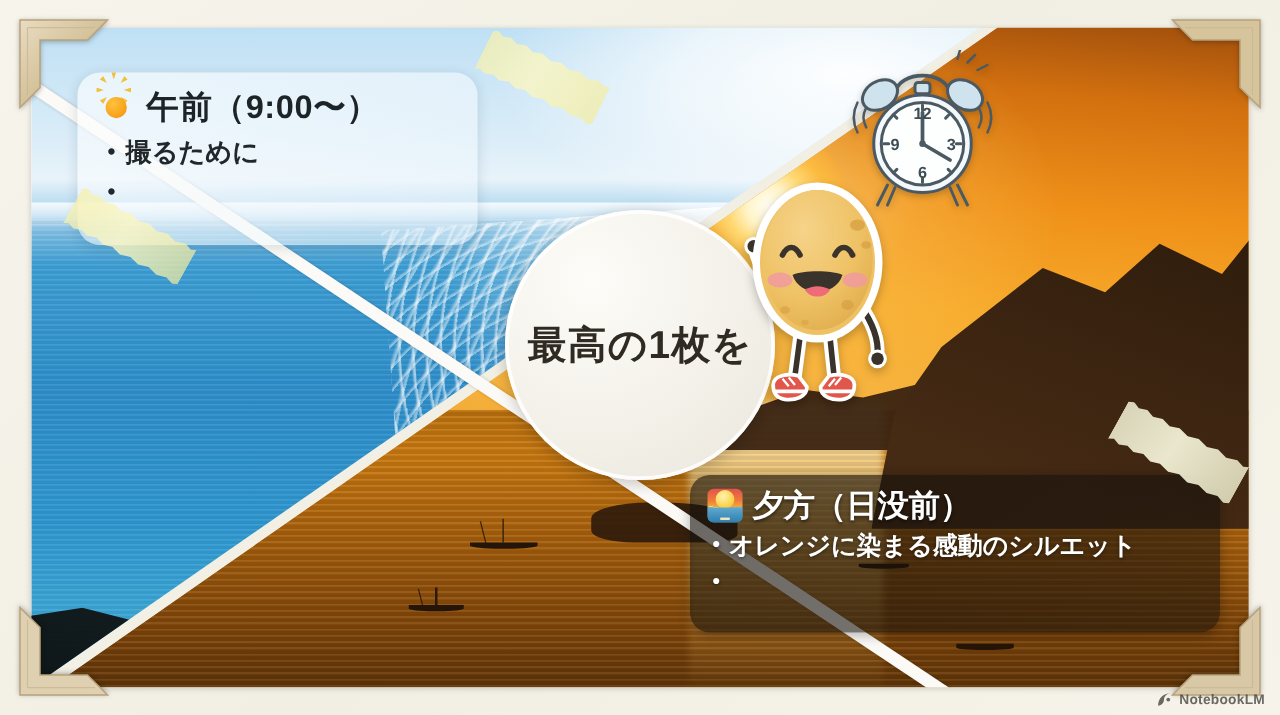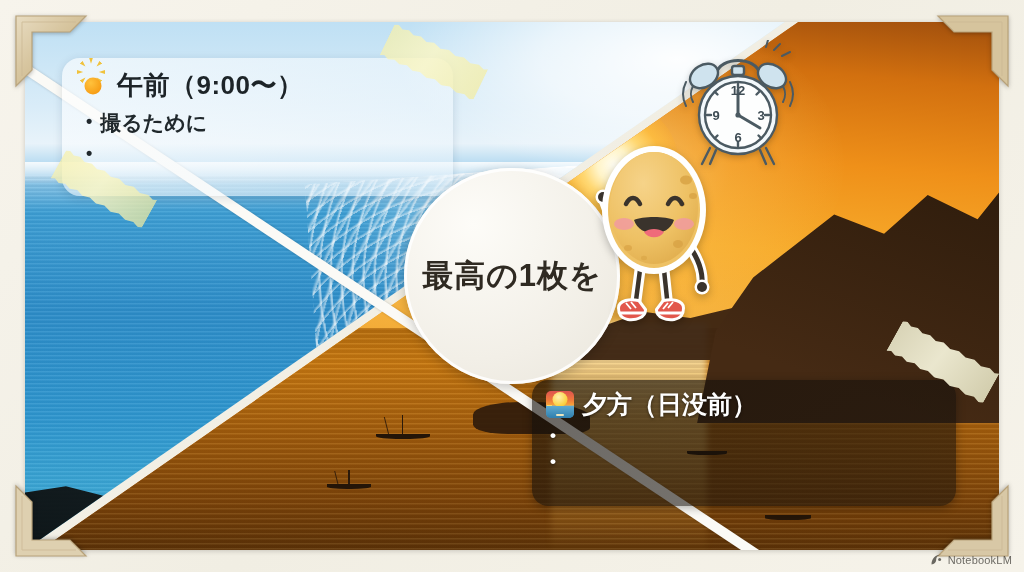--- a/index.html
+++ b/index.html
@@ -186,21 +186,21 @@
   }
   #tape-top-mid{ left:382px; top:44px; width:104px; height:36px; transform:rotate(26deg); }
   #tape-left{    left:52px;  top:172px; width:104px; height:34px; transform:rotate(29deg); }
   #tape-bot-right{ left:888px; top:344px; width:110px; height:36px; transform:rotate(29deg); }
   #tape-bot-right .strip{
     background:linear-gradient(100deg, rgba(238,236,206,.88), rgba(247,245,220,.93) 45%, rgba(234,232,198,.86));
   }
 
   
   #card-morning{
-    position:absolute; left:62px; top:58px; width:391px; height:138px;
+    position:absolute; left:62px; top:58px; width:320px; height:138px;
     background:linear-gradient(150deg, rgba(255,255,255,.62), rgba(235,245,252,.52));
     border-radius:18px;
     box-shadow:0 2px 10px rgba(10,40,70,.14);
     z-index:24;
     padding:10px 16px 18px 16px;
   }
   #card-morning .card-head{
     display:flex; align-items:center; gap:9px;
     font-size:26px; font-weight:bold; color:#1d2428;
     letter-spacing:.5px;
@@ -208,21 +208,21 @@
   #card-morning .bullets{ margin-top:4px; }
   #card-morning .bullet{
     display:flex; align-items:flex-start; gap:8px;
     font-size:21px; font-weight:bold; color:#20282c;
     line-height:1.5; padding-left:8px;
   }
   #card-morning .dot{ font-size:18px; line-height:1.6; }
 
   
   #card-evening{
-    position:absolute; left:532px; top:380px; width:424px; height:126px;
+    position:absolute; left:552px; top:380px; width:424px; height:126px;
     background:linear-gradient(150deg, rgba(18,14,10,.62), rgba(24,18,12,.56));
     border-radius:16px;
     box-shadow:0 2px 10px rgba(0,0,0,.3);
     z-index:24;
     padding:8px 14px 0 14px;
   }
   #card-evening .card-head{
     display:flex; align-items:center; gap:8px;
     font-size:25px; font-weight:bold; color:#fff;
     text-shadow:0 1px 3px rgba(0,0,0,.55);
@@ -315,21 +315,21 @@
     filter:drop-shadow(0 3px 4px rgba(0,0,0,.25)); }
 
   
   #watermark{
     position:absolute; right:12px; bottom:6px;
     display:flex; align-items:center; gap:5px;
     z-index:40;
     opacity:.75;
   }
   #watermark .wm-label{
-    font-size:11px; font-weight:normal; color:#3c3a34; letter-spacing:.2px;
+    font-size:11px; font-weight:bold; color:#3c3a34; letter-spacing:.2px;
   }
   #watermark svg{ display:block; }
 </style>
 </head>
 <body>
 
 <div id="stage">
 
   <div id="collage">
 
@@ -423,20 +423,21 @@
         <span class="sr-rays"></span>
         <span class="sr-sun"></span>
         <span class="sr-water"></span>
         <span class="sr-glint"></span>
       </span>
       <span>夕方（日没前）</span>
     </div>
     <div class="bullets">
       <div class="bullet">
         <span class="dot">•</span>
+        <span>オレンジに染まる感動のシルエット</span>
       </div>
       <div class="bullet">
         <span class="dot">•</span>
       </div>
     </div>
   </div>
 
   <div id="center-badge">
     <div class="line">最高の1枚を</div>
   </div>

